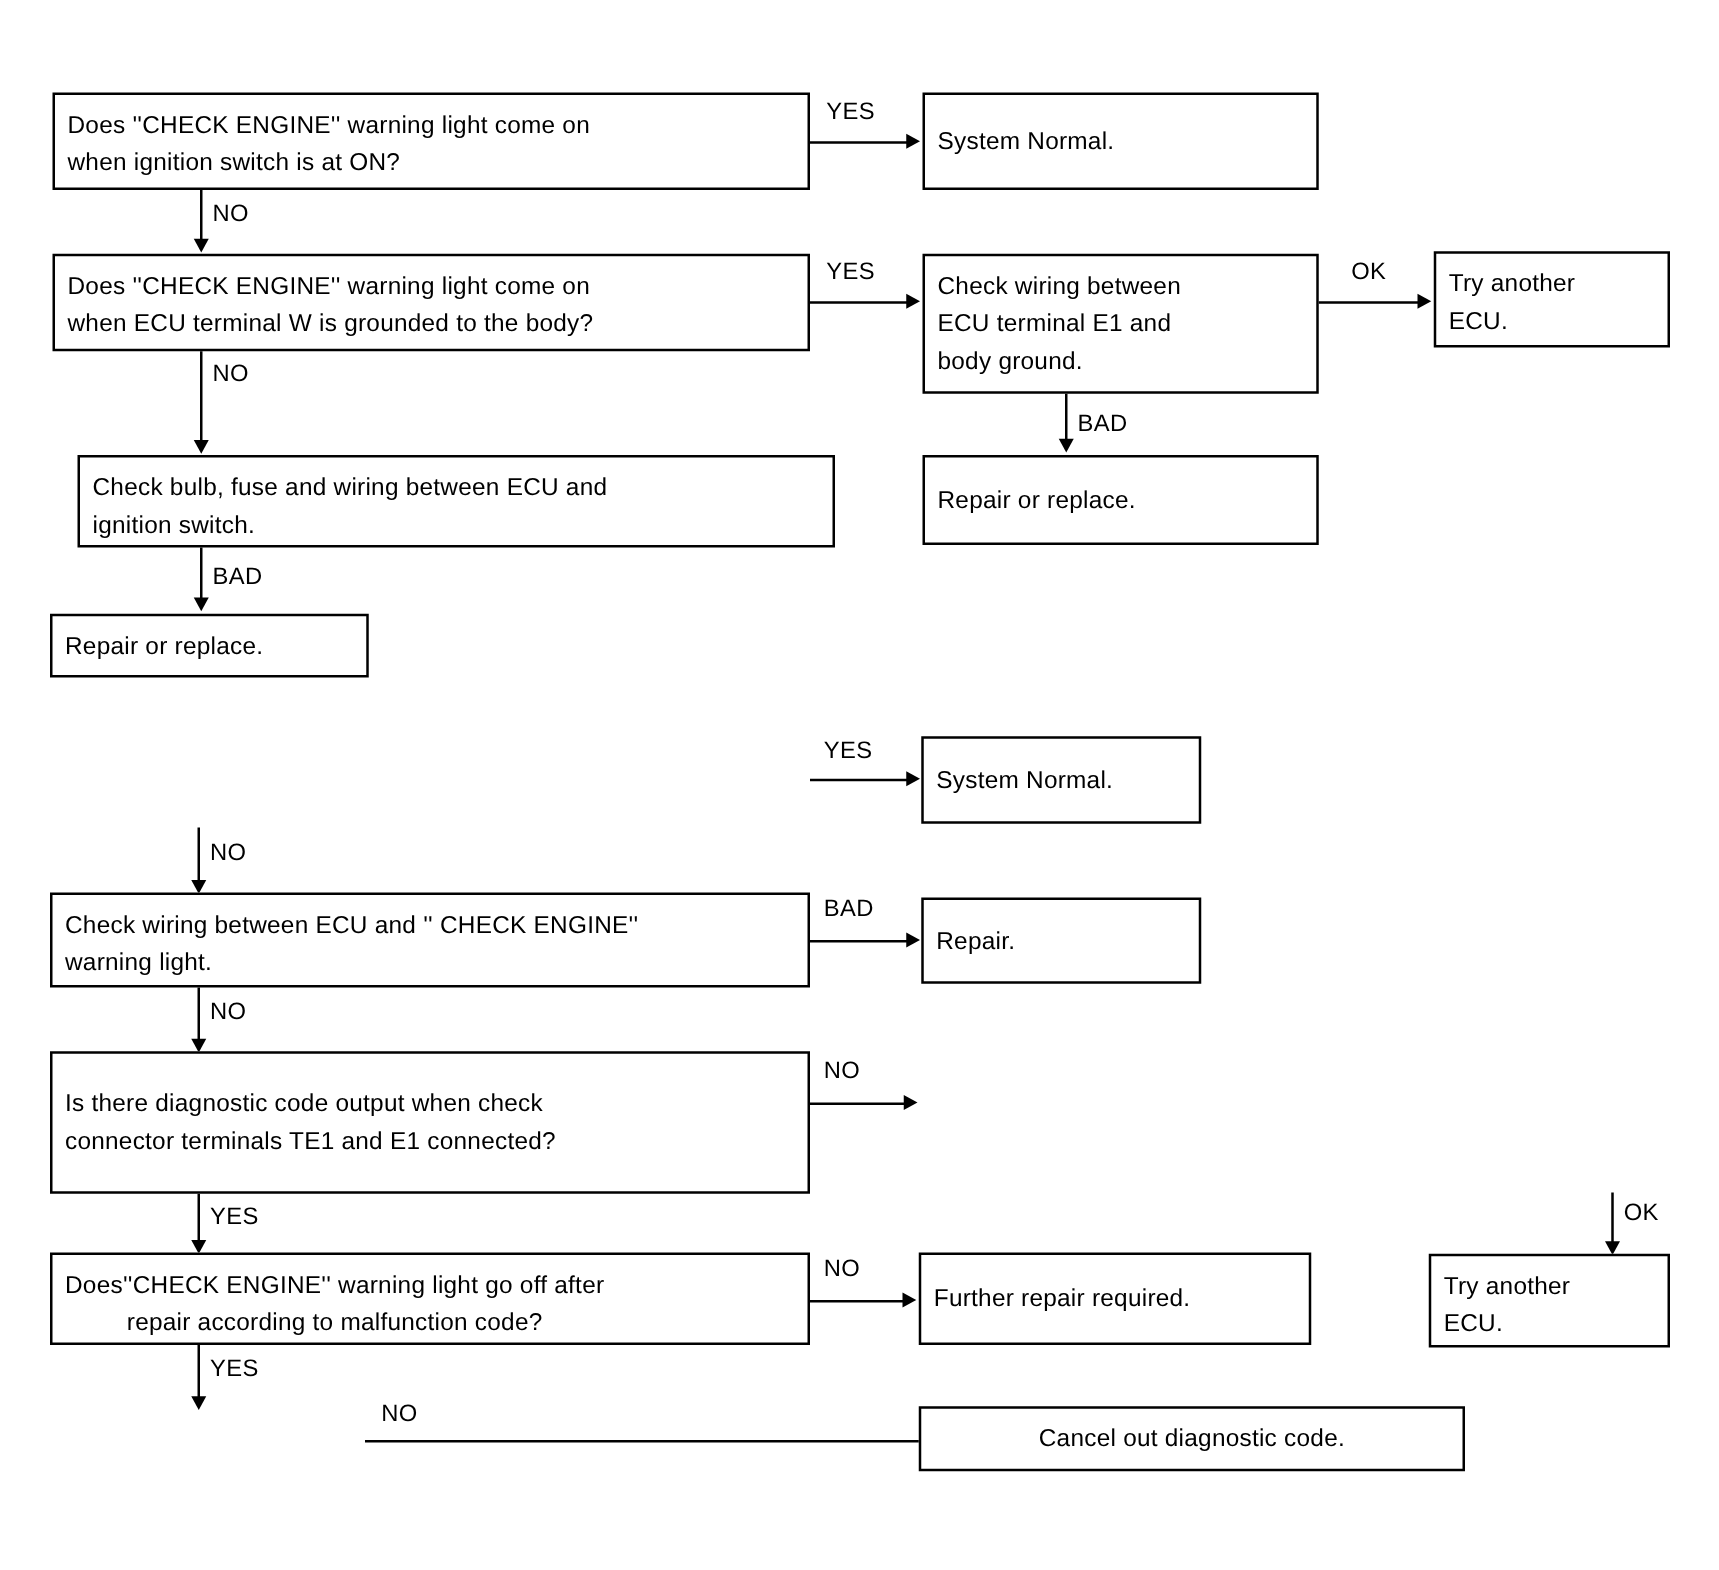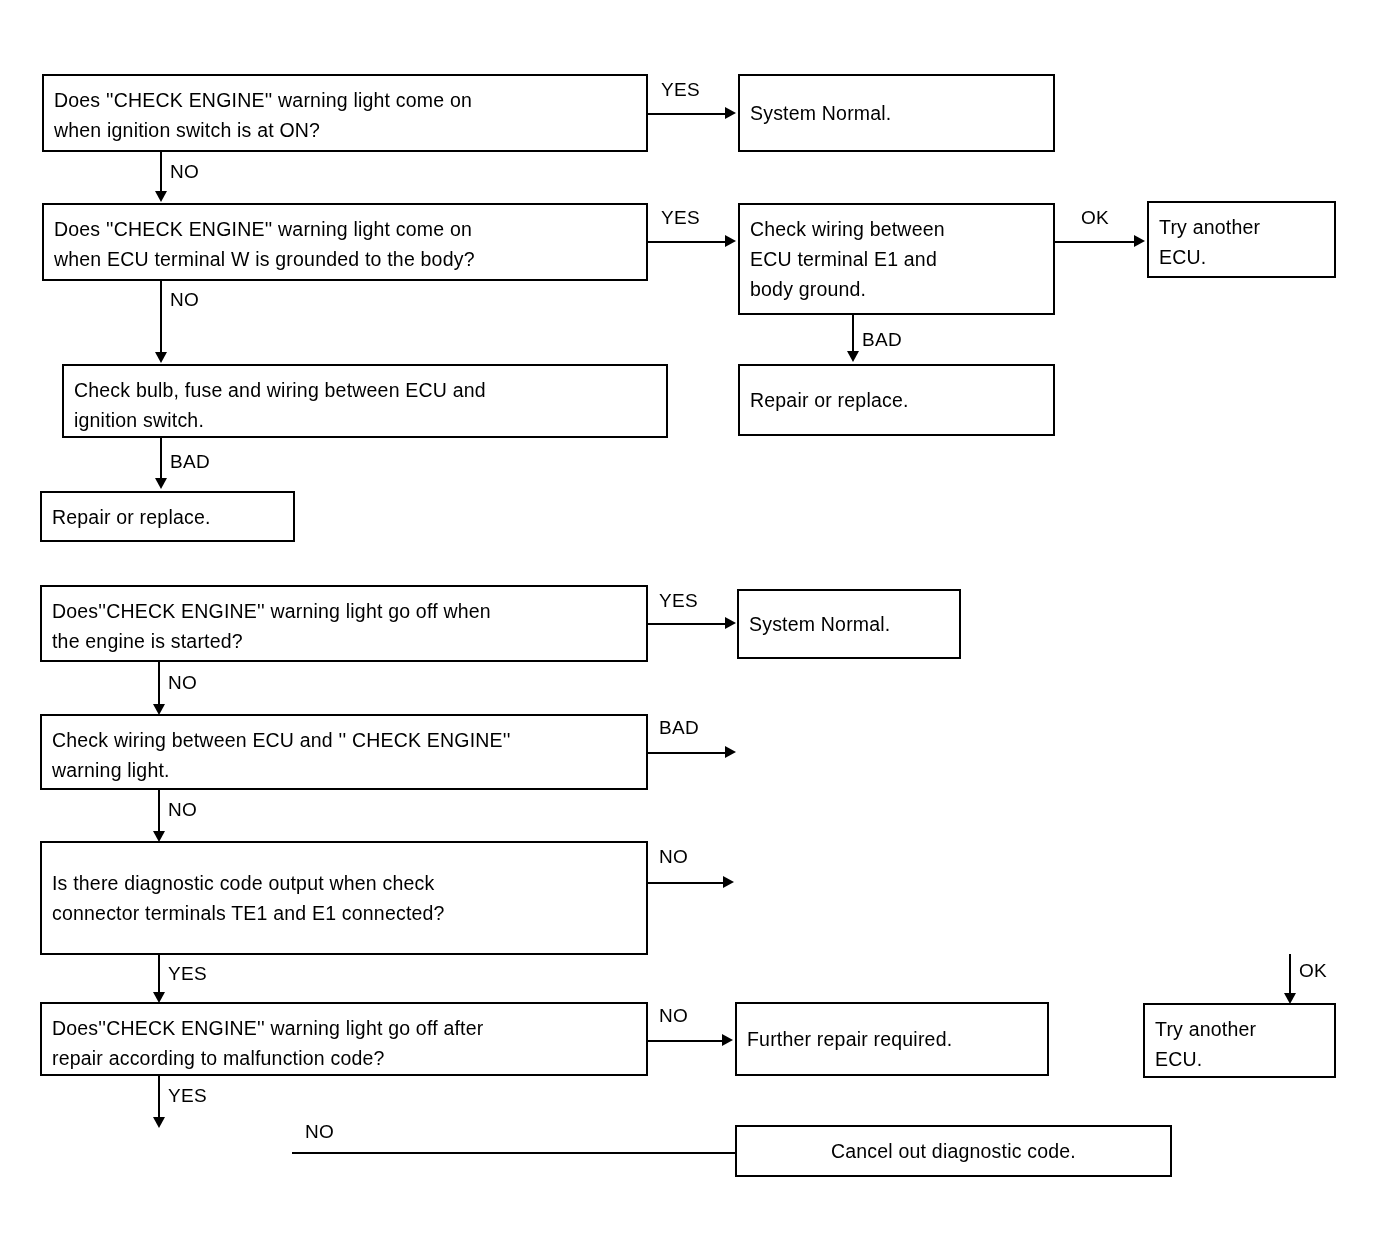--- a/index.html
+++ b/index.html
@@ -134,24 +134,20 @@
   </div>
 
   <div class="vline" style="left:160px; top:438px; height:45px;"></div>
   <div class="arrow-d" style="left:155px; top:478px;"></div>
   <div class="label" style="left:170px; top:452px;">BAD</div>
 
   <div class="box" style="left:40px; top:491px; width:255px; height:51px;">
     <span class="txt">Repair or replace.</span>
   </div>
 
-  <div class="box top-align" style="left:40px; top:585px; width:608px; height:77px;">
-    <span class="txt">Does''CHECK ENGINE'' warning light go off when
-the engine is started?</span>
-  </div>
 
   <div class="hline" style="left:648px; top:623px; width:78px;"></div>
   <div class="arrow-r" style="left:725px; top:617px;"></div>
   <div class="label" style="left:659px; top:591px;">YES</div>
 
   <div class="box" style="left:737px; top:589px; width:224px; height:70px;">
     <span class="txt">System Normal.</span>
   </div>
 
   <div class="vline" style="left:158px; top:662px; height:48px;"></div>
@@ -160,20 +156,23 @@
 
   <div class="box top-align" style="left:40px; top:714px; width:608px; height:76px;">
     <span class="txt">Check wiring between ECU and '' CHECK ENGINE''
 warning light.</span>
   </div>
 
   <div class="hline" style="left:648px; top:752px; width:78px;"></div>
   <div class="arrow-r" style="left:725px; top:746px;"></div>
   <div class="label" style="left:659px; top:718px;">BAD</div>
 
+  <div class="box" style="left:737px; top:718px; width:224px; height:69px;">
+    <span class="txt">Repair.</span>
+  </div>
 
   <div class="vline" style="left:158px; top:790px; height:46px;"></div>
   <div class="arrow-d" style="left:153px; top:831px;"></div>
   <div class="label" style="left:168px; top:800px;">NO</div>
 
   <div class="box" style="left:40px; top:841px; width:608px; height:114px;">
     <span class="txt">Is there diagnostic code output when check
 connector terminals TE1 and E1 connected?</span>
   </div>
 
@@ -188,21 +187,21 @@
 
   <div class="box top-align" style="left:1143px; top:1003px; width:193px; height:75px;">
     <span class="txt">Try another
 ECU.</span>
   </div>
 
   <div class="vline" style="left:158px; top:955px; height:42px;"></div>
   <div class="arrow-d" style="left:153px; top:992px;"></div>
   <div class="label" style="left:168px; top:964px;">YES</div>
 
-  <div class="box top-align" style="left:40px; top:1002px; width:608px; height:74px;">
+  <div class="box top-align" style="left:40px; top:1002px; width:608px; height:74px;text-align:center;">
     <span class="txt">Does''CHECK ENGINE'' warning light go off after
 repair according to malfunction code?</span>
   </div>
 
   <div class="hline" style="left:648px; top:1040px; width:75px;"></div>
   <div class="arrow-r" style="left:722px; top:1034px;"></div>
   <div class="label" style="left:659px; top:1006px;">NO</div>
 
   <div class="box" style="left:735px; top:1002px; width:314px; height:74px;">
     <span class="txt">Further repair required.</span>

